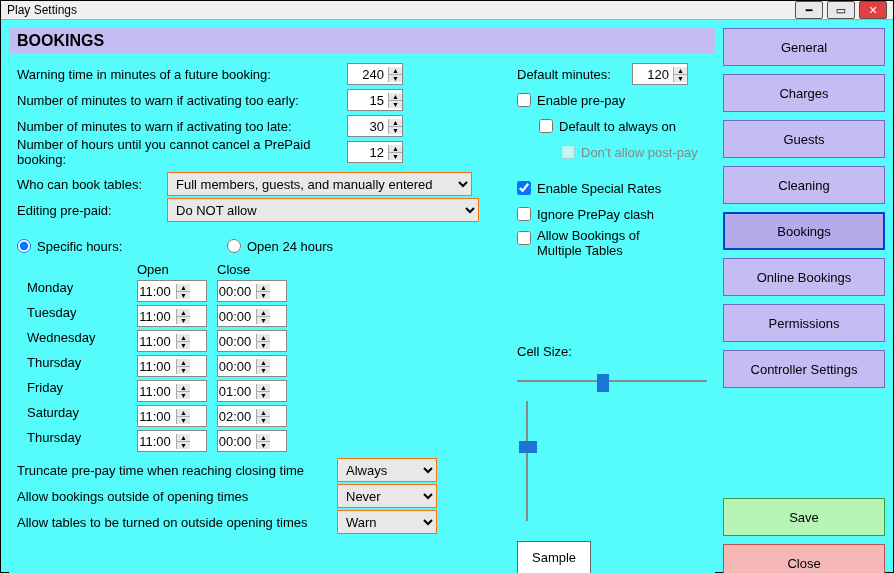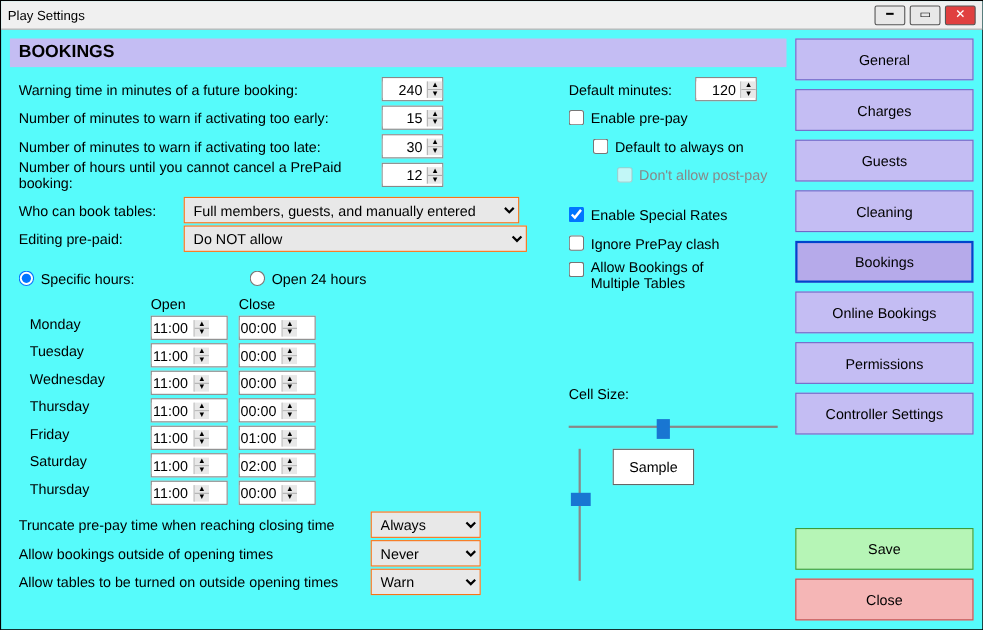--- a/index.html
+++ b/index.html
@@ -442,21 +442,21 @@
             <div style="height:80px"></div>
 
             <div>
               <div style="margin-bottom:8px">Cell Size:</div>
               <div style="display:flex; gap:16px; align-items:flex-start;">
                 <div style="flex:0 0 auto; padding-top:4px;">
                   <div class="hslider" style="margin-bottom:10px;">
                     <div class="track"></div>
                     <div class="thumb" style="left:80px"></div>
                   </div>
-                  <div style="display:flex; gap:20px; align-items:flex-start;">
+                  <div style="display:flex; gap:20px; align-items:flex-start;flex-direction:column;">
                     <div class="vslider">
                       <div class="track"></div>
                       <div class="thumb" style="top:40px"></div>
                     </div>
                     <div class="samplebox">Sample</div>
                   </div>
                 </div>
               </div>
             </div>
 

